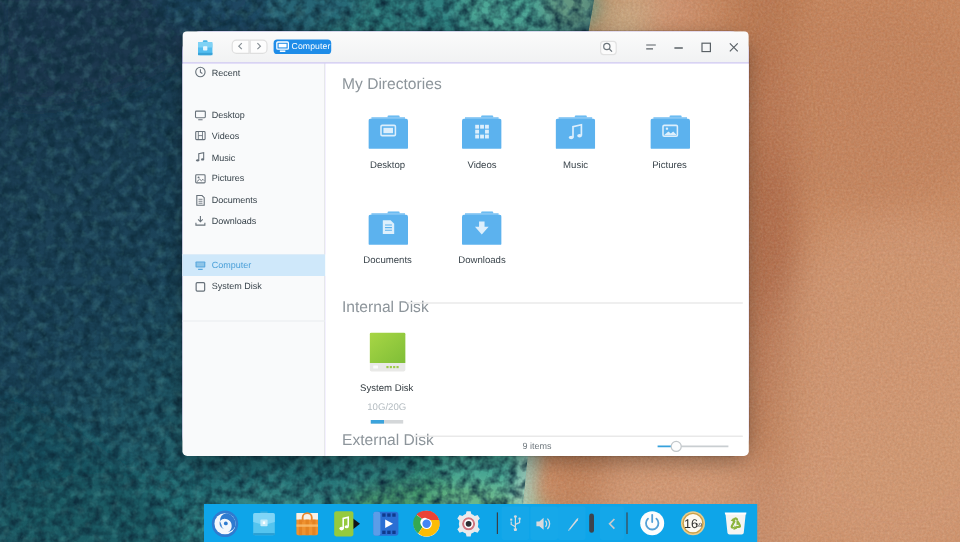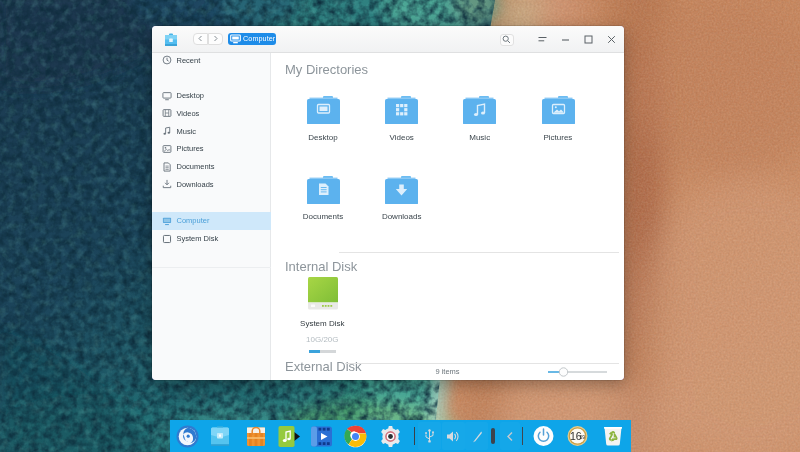--- a/index.html
+++ b/index.html
@@ -2,21 +2,21 @@
 <html><head>
 <meta charset="utf-8">
 <style>
 * { margin:0; padding:0; box-sizing:border-box; }
 html,body { width:800px; height:452px; overflow:hidden; font-family:"Liberation Sans", sans-serif; }
 #screen { position:relative; width:800px; height:452px; overflow:hidden; background:#cf8a5e; }
 #wall { position:absolute; left:0; top:0; width:800px; height:452px; }
 
 
 #win { position:absolute; left:152px; top:26px; width:472px; height:354px;
-  background:#c4b5fd; border-radius:4px; box-shadow:0 5px 16px rgba(0,0,0,0.3), 0 0 0 1px rgba(0,0,0,0.1); }
+  background:#c4b5fd; border-radius:16px; box-shadow:0 5px 16px rgba(0,0,0,0.3), 0 0 0 1px rgba(0,0,0,0.1); }
 #titlebar { position:absolute; left:0; top:0; width:472px; height:27px;
   background:linear-gradient(#fbfbfb,#f1f2f3); border-bottom:1px solid #dfe0e1;
   border-radius:4px 4px 0 0; }
 #sidebar { position:absolute; left:0; top:27px; width:119px; height:327px;
   background:#f9fafb; border-right:1px solid #e6e8ea; border-radius:0 0 0 4px; }
 #content { position:absolute; left:119px; top:27px; width:353px; height:327px;
   background:#fff; border-radius:0 0 4px 0; overflow:hidden; }
 
 .srow { position:absolute; left:0; width:140px; height:17.7px; display:flex; align-items:center; }
 .srow svg { margin-left:10px; flex:none; width:10px; height:10px; }
@@ -317,21 +317,21 @@
           </g>
     </svg>
     <div class="flabel" style="left:13px; top:159px;">Documents</div>
     <svg class="folder" style="left:114.4px; top:122.7px;" width="33" height="28.5" viewBox="0 0 33 28.5">
       <rect x="16" y="0" width="10" height="3" rx="1" fill="#6cbcf2"></rect>
       <rect x="2.5" y="1.6" width="28" height="2.4" fill="#8ac8f4"></rect>
       <rect x="0" y="3" width="33" height="25.5" rx="1.6" fill="#5cb2ee"></rect>
       <path d="M14.2,8.5 H18.8 V13 H22.2 L16.5,19.5 L10.8,13 H14.2 Z" fill="#ddeffc"></path>
     </svg>
     <div class="flabel" style="left:91.7px; top:159px;">Downloads</div>
-    <div class="seclabel" style="left:14px; top:206px;">Internal Disk</div>
+    <div class="seclabel" style="left:14px; top:195px;">Internal Disk</div>
     <div class="secline" style="left:68px; top:199px; width:280px;"></div>
     <svg class="folder" style="left:36.6px; top:223.6px;" width="30" height="33" viewBox="0 0 30 33">
       <defs>
             <linearGradient id="diskg" x1="0" y1="0" x2="1" y2="1">
               <stop offset="0" stop-color="#a8d645"></stop>
               <stop offset="1" stop-color="#7fbe37"></stop>
             </linearGradient>
           </defs>
       <path d="M1.5,0 H28.5 Q30,0 30,1.5 V25.5 H0 V1.5 Q0,0 1.5,0 Z" fill="url(#diskg)"></path>
       <path d="M0,25.5 H30 V31 Q30,32.5 28.5,32.5 H1.5 Q0,32.5 0,31 Z" fill="#e9e9e7"></path>

